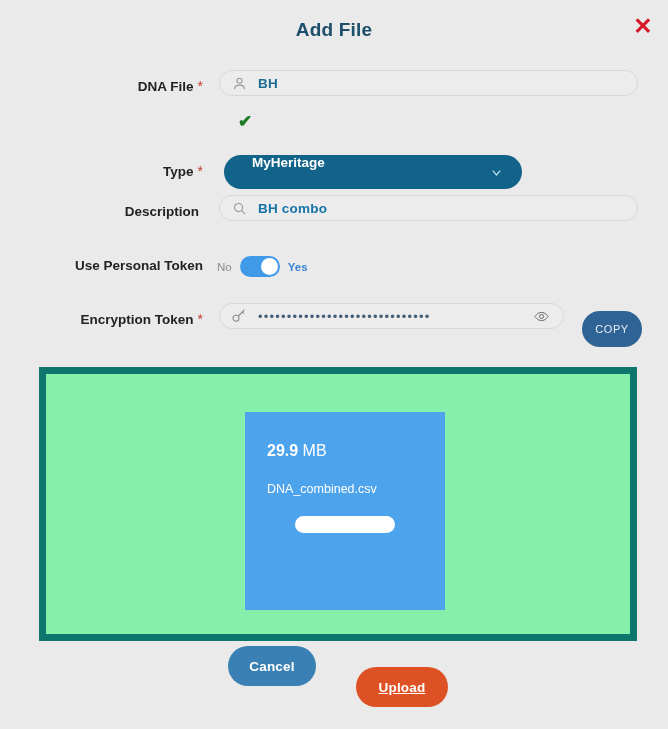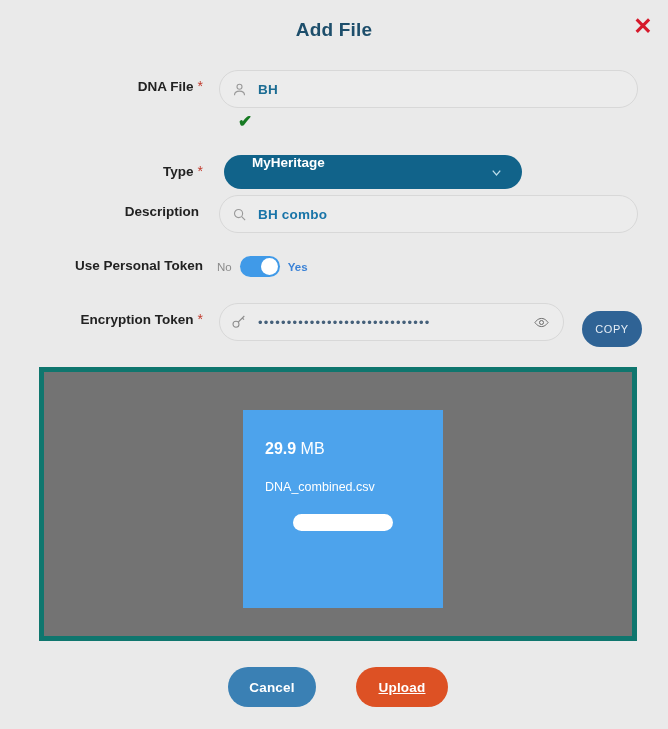--- a/index.html
+++ b/index.html
@@ -58,21 +58,21 @@
   }
 
   
   .input-pill {
     position: absolute;
     background: #ececec;
     border: 1px solid #d8d8d8;
     border-radius: 22px;
     display: flex;
     align-items: center;
-    height: 38px;
+    height: 26px;
   }
   .input-icon {
     width: 38px;
     display: flex;
     align-items: center;
     justify-content: center;
     flex: 0 0 38px;
     color: #9a9a9a;
   }
   .input-val {
@@ -167,22 +167,22 @@
     cursor: pointer;
     border: none;
     font-family: "Liberation Sans", sans-serif;
   }
 
   
   .preview-panel {
     position: absolute;
     left: 39px; top: 367px;
     width: 598px; height: 274px;
-    border: 5px solid #0f766e;
-    background: #737373;
+    border: 7px solid #0f766e;
+    background: #86efac;
   }
   .file-card {
     position: absolute;
     left: 199px; top: 38px;
     width: 200px; height: 198px;
     background: #4da3ec;
     padding: 30px 22px 0 22px;
   }
   .file-size {
     font-size: 16px;
@@ -213,21 +213,21 @@
     height: 40px;
     border-radius: 20px;
     border: none;
     color: #ffffff;
     font-size: 13.5px;
     font-weight: bold;
     cursor: pointer;
     font-family: "Liberation Sans", sans-serif;
     letter-spacing: .2px;
   }
-  .btn-cancel { background: #3a80b4; left: 228px; top: 667px; width: 88px; }
+  .btn-cancel { background: #3a80b4; left: 228px; top: 646px; width: 88px; }
   .btn-upload { background: #dd5124; left: 356px; top: 667px; width: 92px; text-decoration: underline; }
 
   .check-ok {
     position: absolute;
     color: #167a22;
     font-size: 17px;
     font-weight: bold;
     line-height: 1;
   }
 </style>

